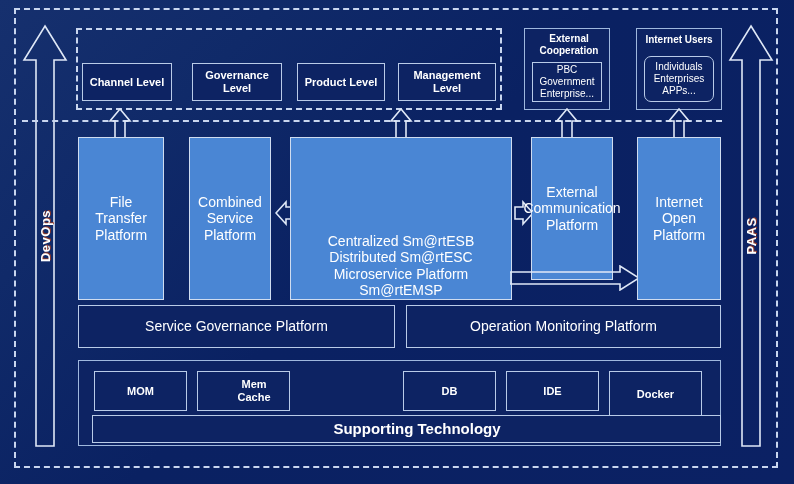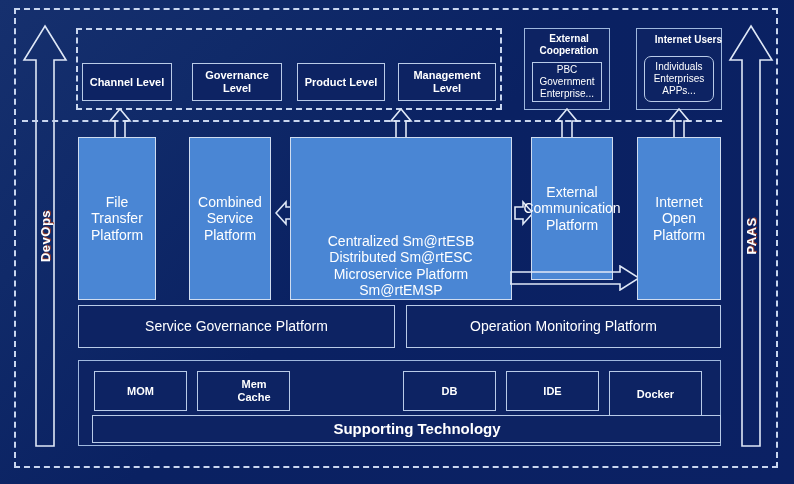--- a/index.html
+++ b/index.html
@@ -94,21 +94,21 @@
 
   <div class="solid-panel" style="left:524px;top:28px;width:86px;height:82px;"></div>
   <div class="box t10" style="left:524px;top:30px;width:90px;height:30px;">
     <span>External Cooperation</span>
   </div>
   <div class="box dark-box t10" style="left:532px;top:62px;width:70px;height:40px;font-weight:normal;">
     <span style="font-weight:normal;">PBC Government Enterprise...</span>
   </div>
 
   <div class="solid-panel" style="left:636px;top:28px;width:86px;height:82px;"></div>
-  <div class="box t10" style="left:636px;top:30px;width:86px;height:20px;justify-content:flex-end;">
+  <div class="box t10" style="left:636px;top:30px;width:86px;height:20px;">
     <span>Internet Users</span>
   </div>
   <div class="box dark-box t10" style="left:644px;top:56px;width:70px;height:46px;border-radius:7px;">
     <span style="font-weight:normal;">Individuals Enterprises APPs...</span>
   </div>
 
   <div class="dashed-line" style="left:22px;top:120px;width:700px;"></div>
 
   <div class="up-arrow" style="left:108px;top:108px;width:24px;height:32px;">
     <svg width="24" height="32" viewBox="0 0 24 32">
@@ -124,21 +124,21 @@
     <svg width="24" height="32" viewBox="0 0 24 32">
       <polygon points="12,1 22,13 17,13 17,31 7,31 7,13 2,13" class="white-stroke"></polygon>
     </svg>
   </div>
   <div class="up-arrow" style="left:667px;top:108px;width:24px;height:32px;">
     <svg width="24" height="32" viewBox="0 0 24 32">
       <polygon points="12,1 22,13 17,13 17,31 7,31 7,13 2,13" class="white-stroke"></polygon>
     </svg>
   </div>
 
-  <div class="box blue-box t14" style="left:78px;top:137px;width:78px;height:163px;">
+  <div class="box blue-box t14" style="left:78px;top:137px;width:86px;height:163px;">
     <span class="nl">File<br>Transfer<br>Platform</span>
   </div>
 
   <div class="box blue-box t14" style="left:189px;top:137px;width:82px;height:163px;">
     <span class="nl">Combined<br>Service<br>Platform</span>
   </div>
 
   <div class="h-arrow" style="left:275px;top:200px;width:20px;height:26px;">
     <svg width="20" height="26" viewBox="0 0 20 26">
       <polygon points="1,13 11,2 11,7 19,7 19,19 11,19 11,24" class="white-stroke"></polygon>

